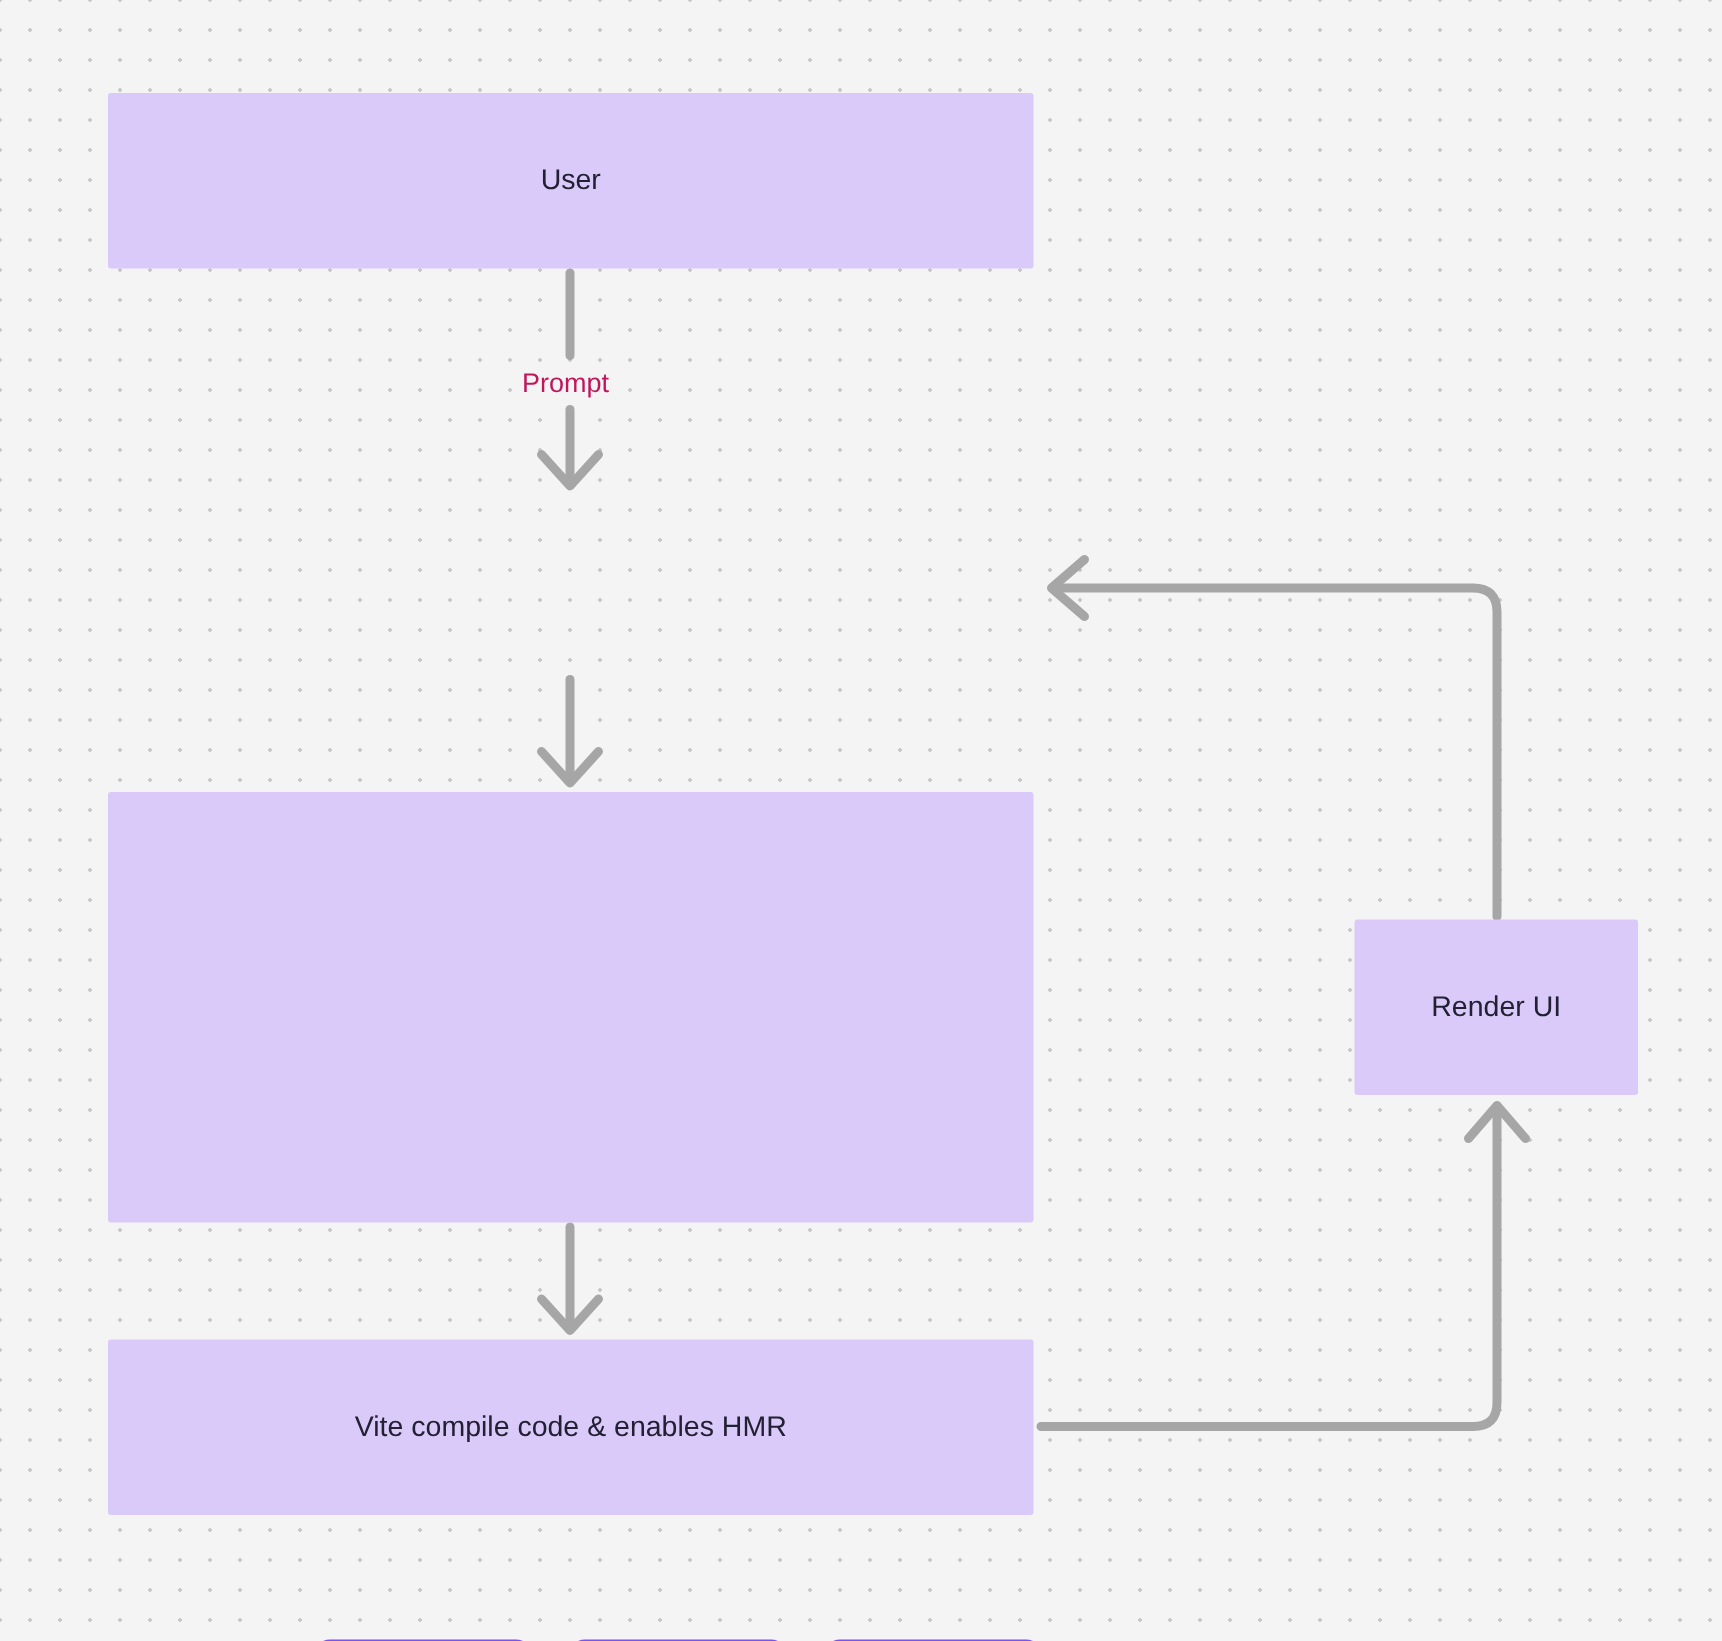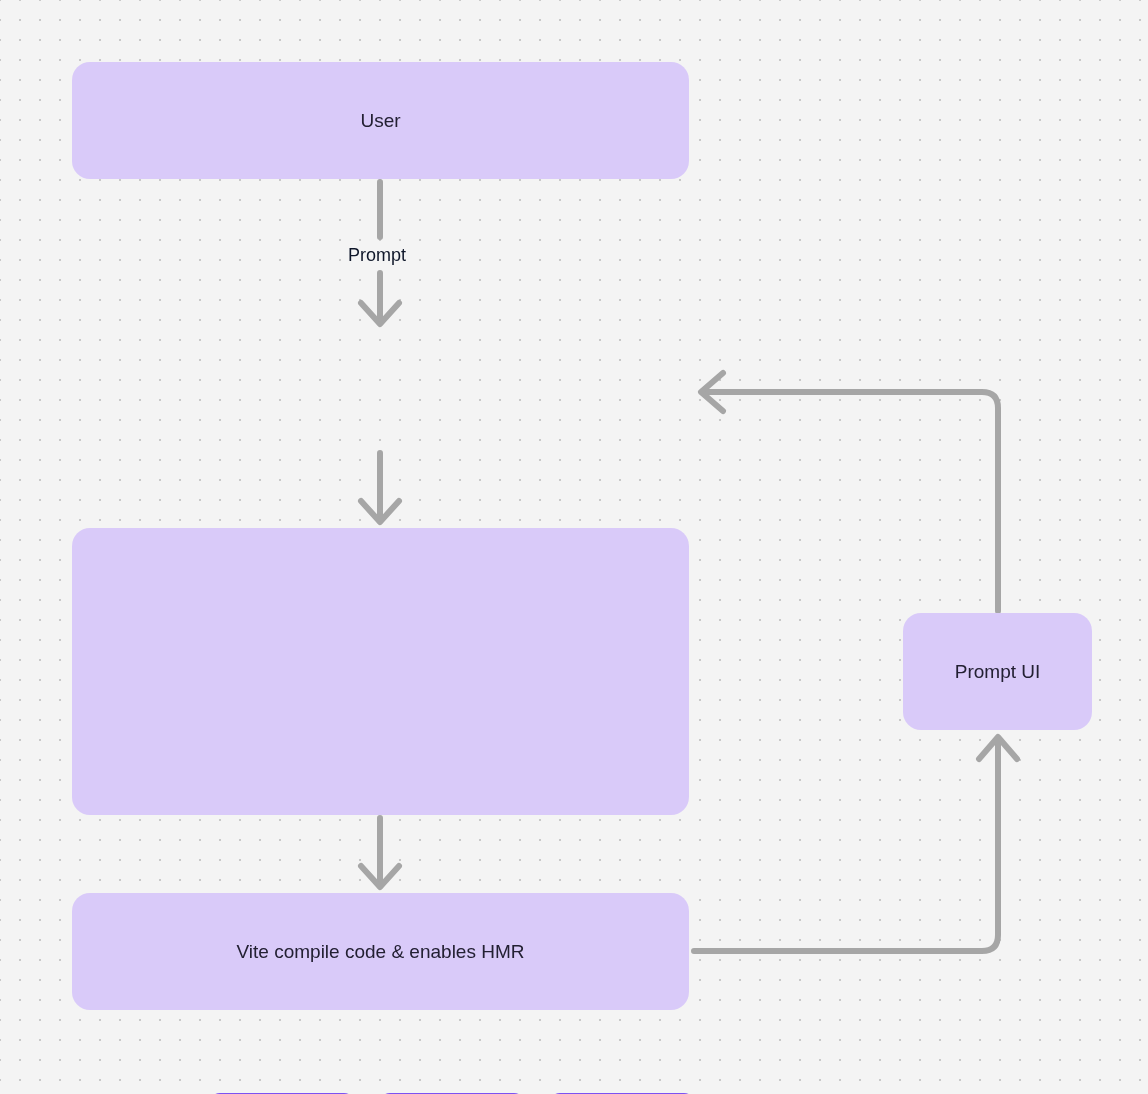--- a/index.html
+++ b/index.html
@@ -24,21 +24,21 @@
     position: absolute;
     left: 0;
     top: 0;
     width: 1148px;
     height: 1094px;
     pointer-events: none;
   }
   .node {
     position: absolute;
     box-sizing: border-box;
-    border-radius: 18px;
+    border-radius: 2px;
     display: flex;
     align-items: center;
     justify-content: center;
     text-align: center;
   }
   .node-outer {
     background: #d9caf9;
     color: #232033;
     font-size: 19px;
     line-height: 1.32;
@@ -50,21 +50,21 @@
     line-height: 1.55;
     border-radius: 11px;
   }
   .node-group {
     align-items: flex-start;
     justify-content: flex-start;
   }
   .edge-label {
     position: absolute;
     font-size: 18px;
-    color: #0f172a;
+    color: #be185d;
     background: #f4f4f4;
     padding: 0 6px;
     white-space: nowrap;
   }
 
   
   #node-user            { left: 72px;  top: 62px;  width: 617px; height: 117px; }
   #node-webapp          { left: 72px;  top: 333px; width: 617px; height: 117px; }
   #node-components      { left: 72px;  top: 528px; width: 617px; height: 287px; }
   #node-vite            { left: 72px;  top: 893px; width: 617px; height: 117px; }
@@ -135,16 +135,16 @@
       
     </div>
 
   </div>
 
   <div class="node node-outer" id="node-vite">
     <span>Vite compile code &amp; enables HMR</span>
   </div>
 
   <div class="node node-outer" id="node-render">
-    <span>Prompt UI</span>
+    <span>Render UI</span>
   </div>
 
 </div>
 
 </body></html>

